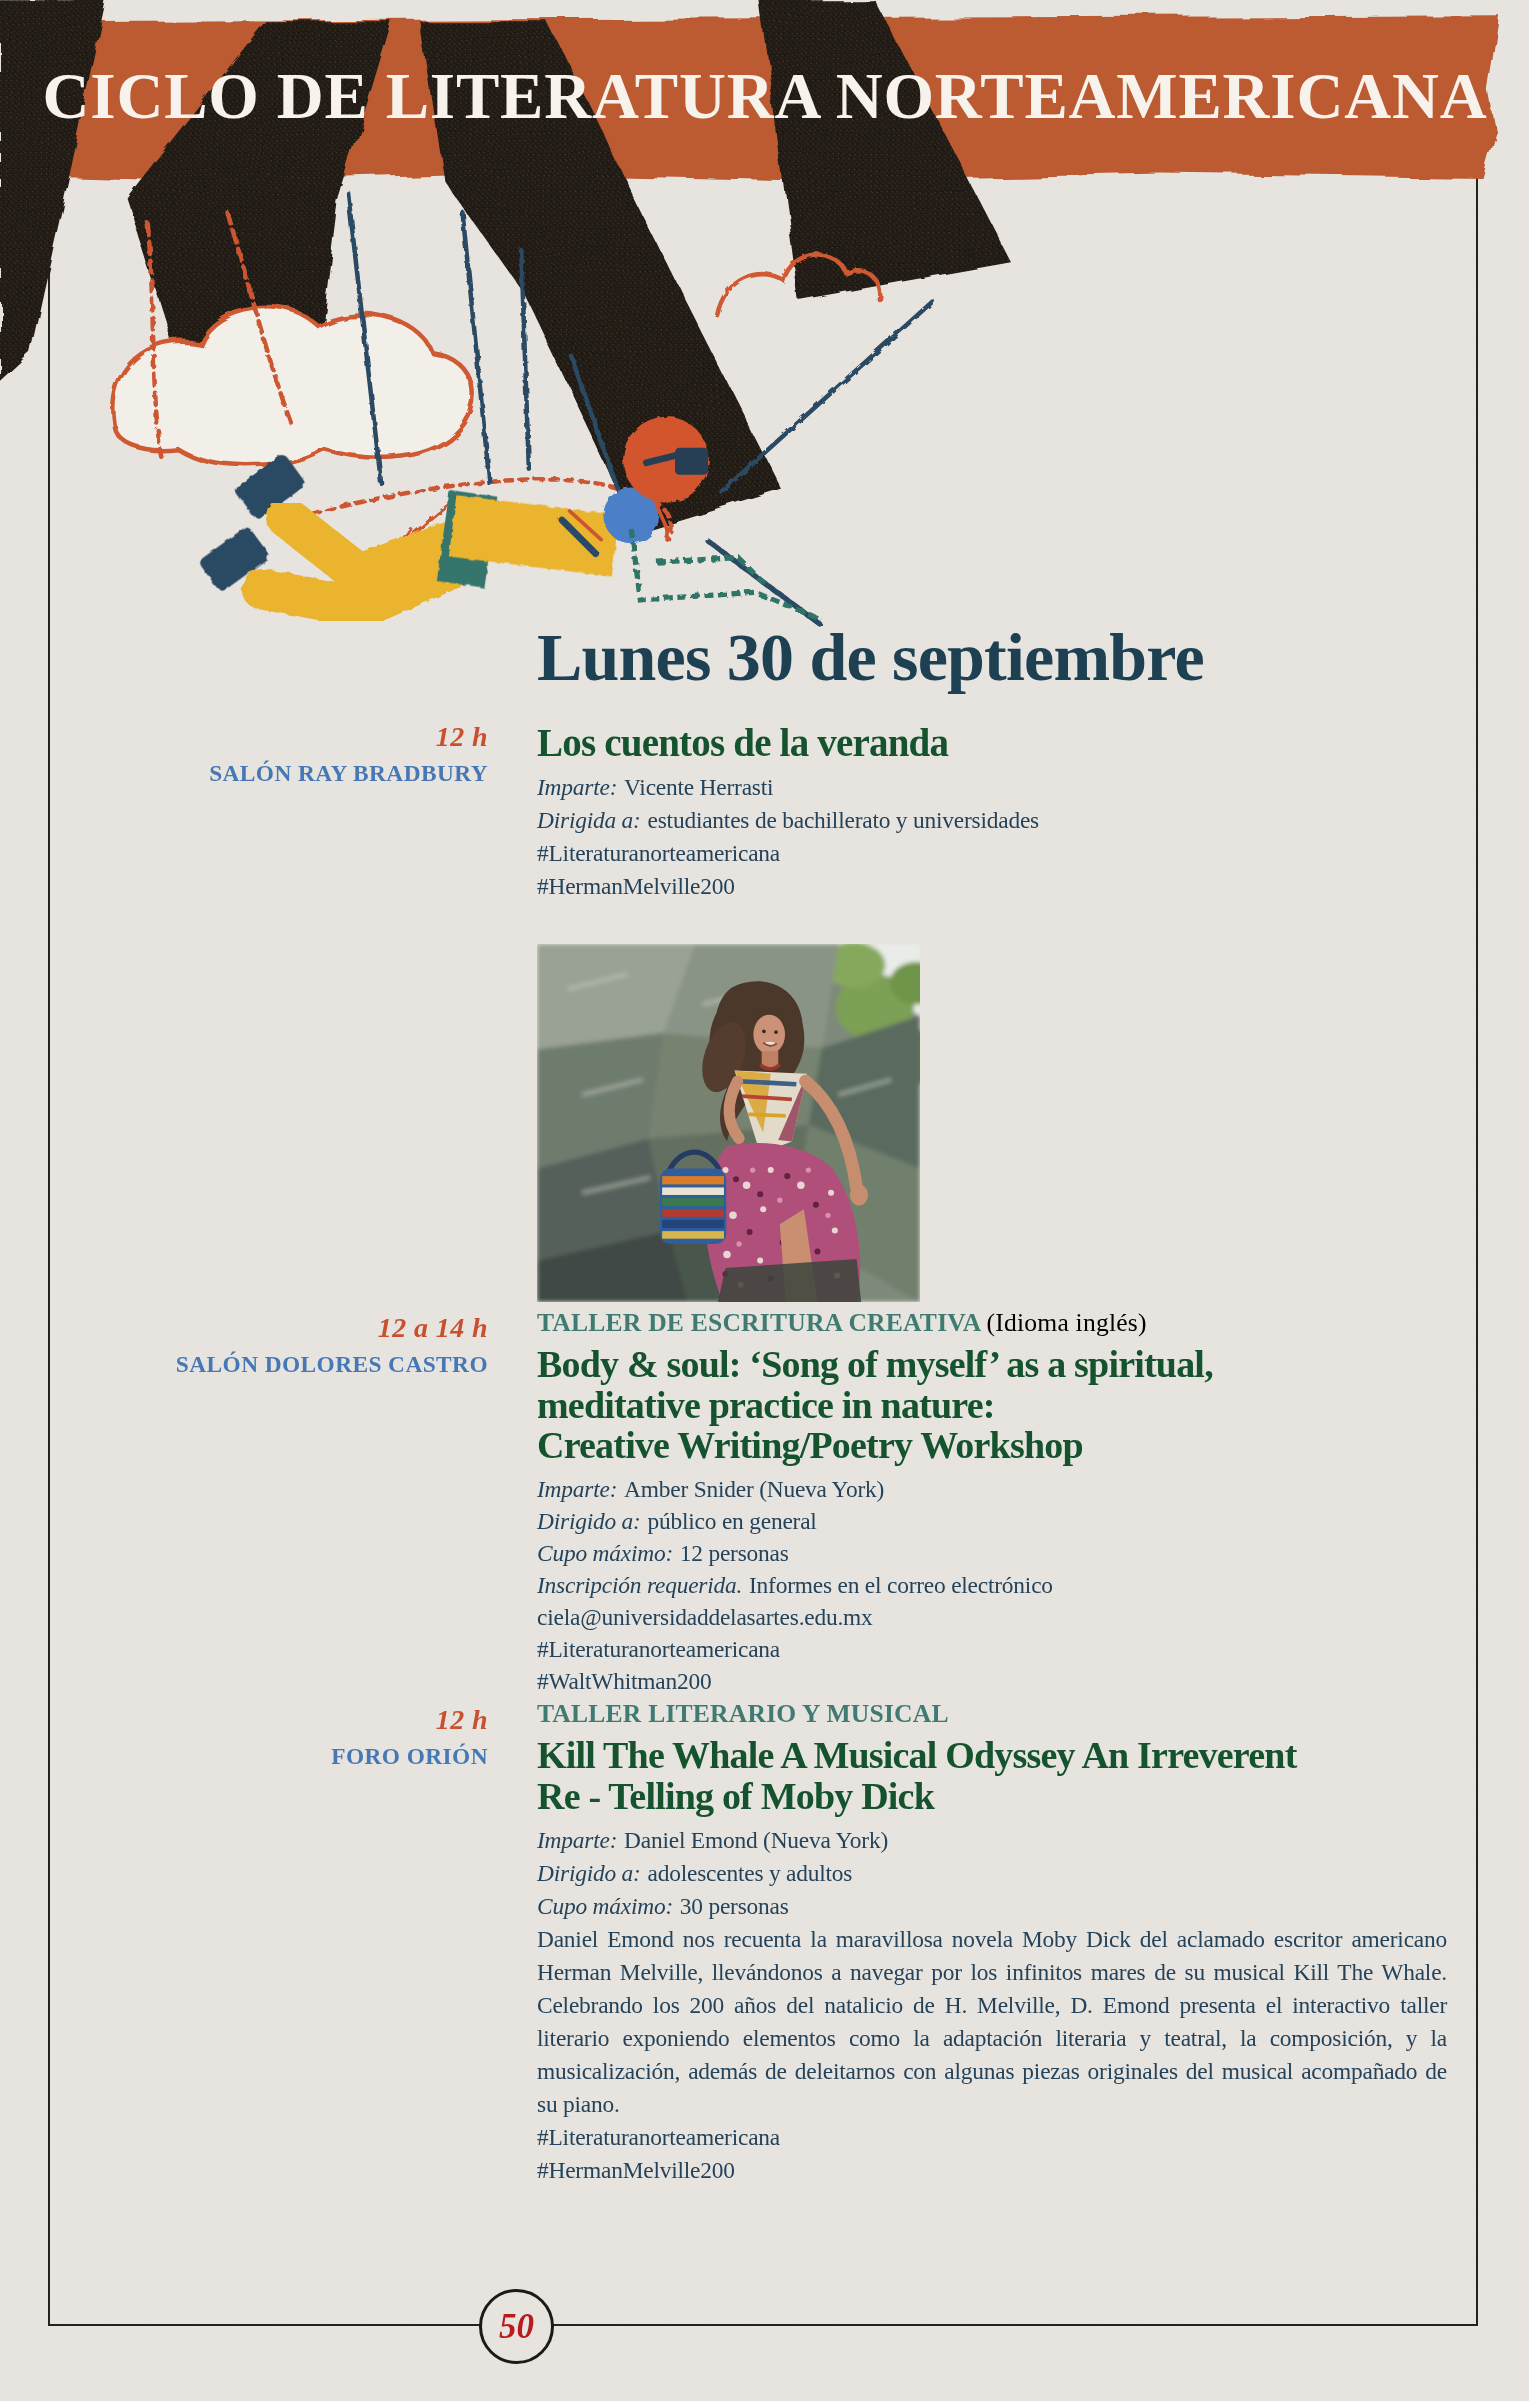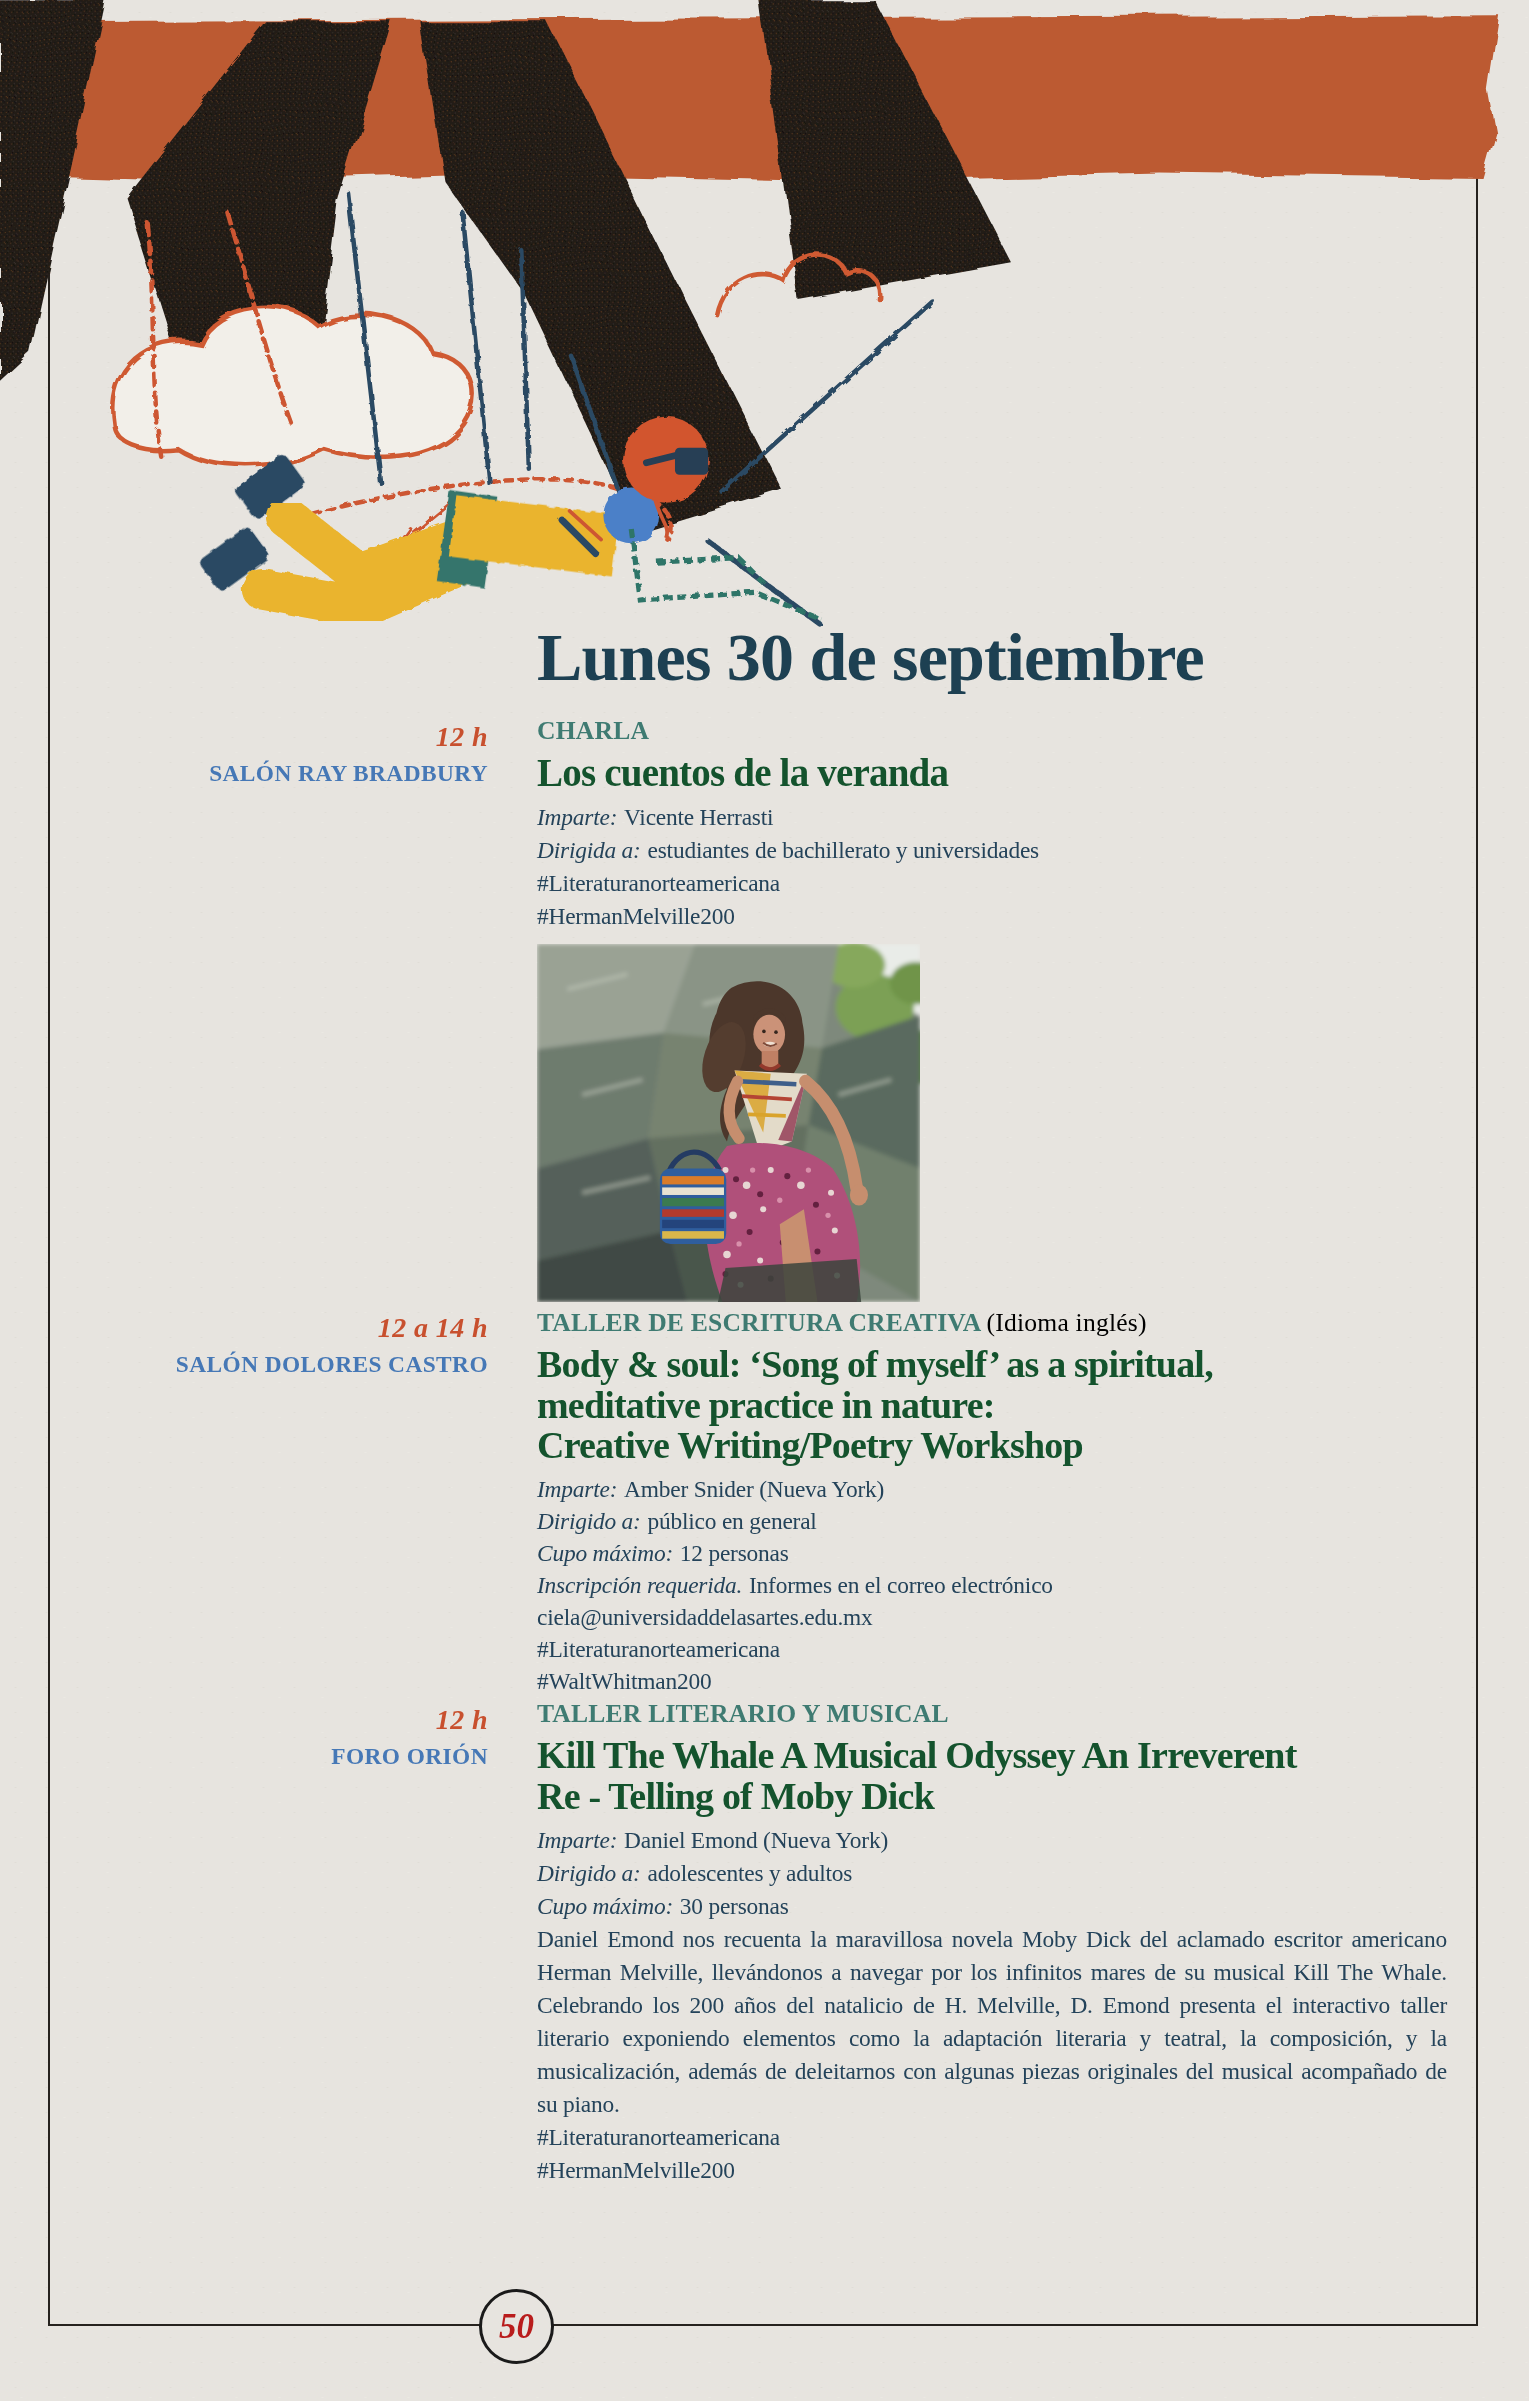--- a/index.html
+++ b/index.html
@@ -100,29 +100,29 @@
       <path d="M756,678 L798,716" stroke="#cd5632" stroke-width="5" stroke-linecap="round"></path>
       <circle cx="838" cy="684" r="37" fill="#4b80c8" filter="url(#crayon)"></circle>
       <circle cx="884" cy="610" r="57" fill="#d2542e" filter="url(#crayon)"></circle>
       <rect x="896" y="594" width="44" height="36" rx="6" fill="#273f55"></rect>
       <path d="M858,614 L898,604" stroke="#273f55" stroke-width="9" stroke-linecap="round"></path>
       <path d="M870,664 C878,692 890,700 884,714" stroke="#cd5632" stroke-width="5" fill="none"></path>
       <path d="M838,702 L850,796 L1002,786 L1090,822 M872,746 L980,740 L1014,774" stroke="#2f7468" stroke-width="7" fill="none" stroke-dasharray="12 6" filter="url(#crayon)"></path>
     </g>
   </svg>
 
+  <div class="banner-title">CICLO DE LITERATURA NORTEAMERICANA</div>
 
   <div class="date-heading">Lunes 30 de septiembre</div>
 
   <div class="col-left" style="top:721px">
     <div class="time">12 h</div>
     <div class="venue">SALÓN RAY BRADBURY</div>
   </div>
   <div class="col-right" style="top:716px">
-    <div class="category"><span>CHARLA</span></div>
     <div class="ev-title">
       <div>Los cuentos de la veranda</div>
     </div>
     <div class="details">
       <div><span class="lbl">Imparte:</span><span>Vicente Herrasti</span></div>
       <div><span class="lbl">Dirigida a:</span><span>estudiantes de bachillerato y universidades</span></div>
       <div>#Literaturanorteamericana</div>
       <div>#HermanMelville200</div>
     </div>
   </div>

